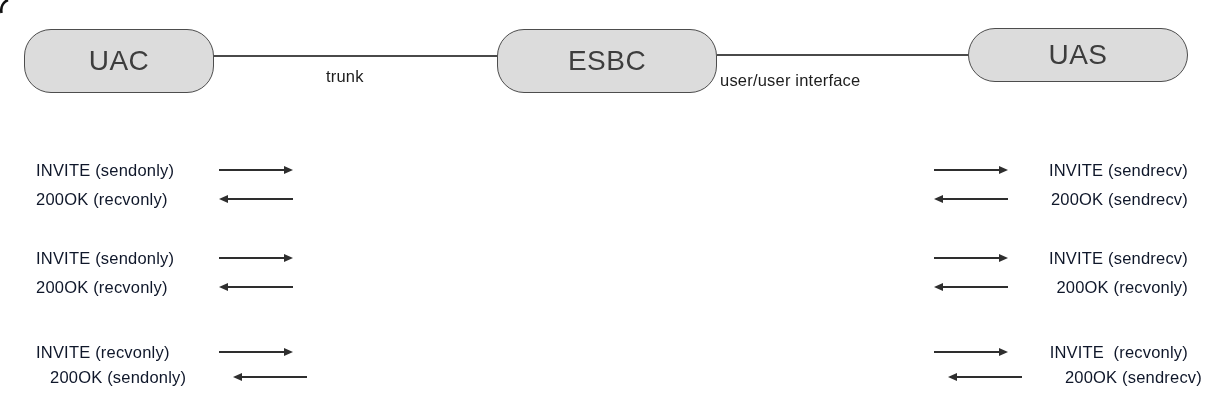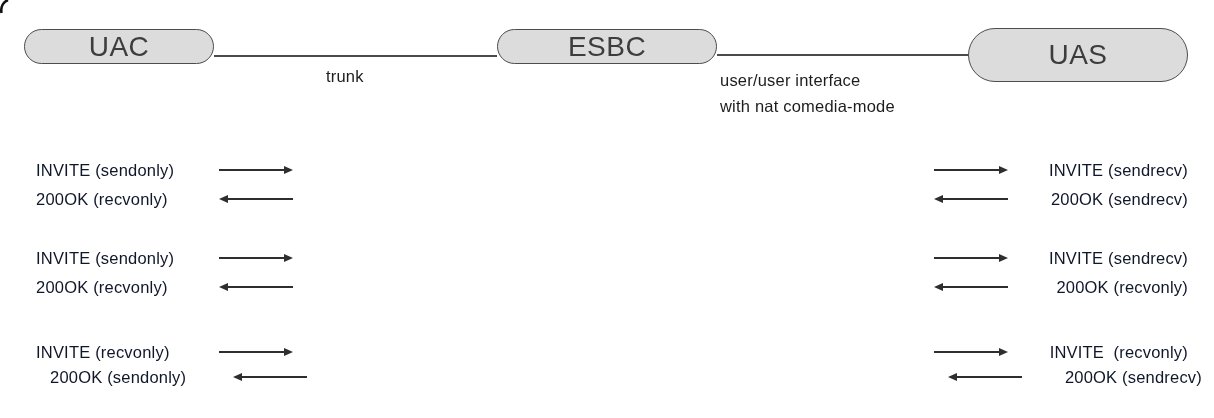--- a/index.html
+++ b/index.html
@@ -9,21 +9,21 @@
     height: 418px;
     background: #ffffff;
     font-family: "Liberation Sans", sans-serif;
     color: #3a3a3a;
     overflow: hidden;
   }
   .corner-mark { position: absolute; left: 0; top: 0; }
 
   .node {
     position: absolute;
-    height: 35px;
+    height: 64px;
     background: #dcdcdc;
     border: 1.4px solid #4d4d4d;
     border-radius: 27px;
     display: flex;
     align-items: center;
     justify-content: center;
     box-sizing: border-box;
   }
   .node span {
     font-size: 28px;
@@ -111,21 +111,20 @@
   <div class="node node-uas">
     <span>UAS</span>
   </div>
 
   <div class="connector connector-1"></div>
   <div class="connector connector-2"></div>
 
   <div class="link-label label-trunk">trunk</div>
   <div class="link-label label-nat">
     <div>user/user interface</div>
-    <div>with nat comedia-mode</div>
   </div>
 
   <div class="msg-row left r1">
     <span class="msg-label">INVITE (sendonly)</span>
     <span class="arrow">
         <span class="shaft"></span>
         <span class="head-right"></span>
       </span>
   </div>
   <div class="msg-row left r2">

